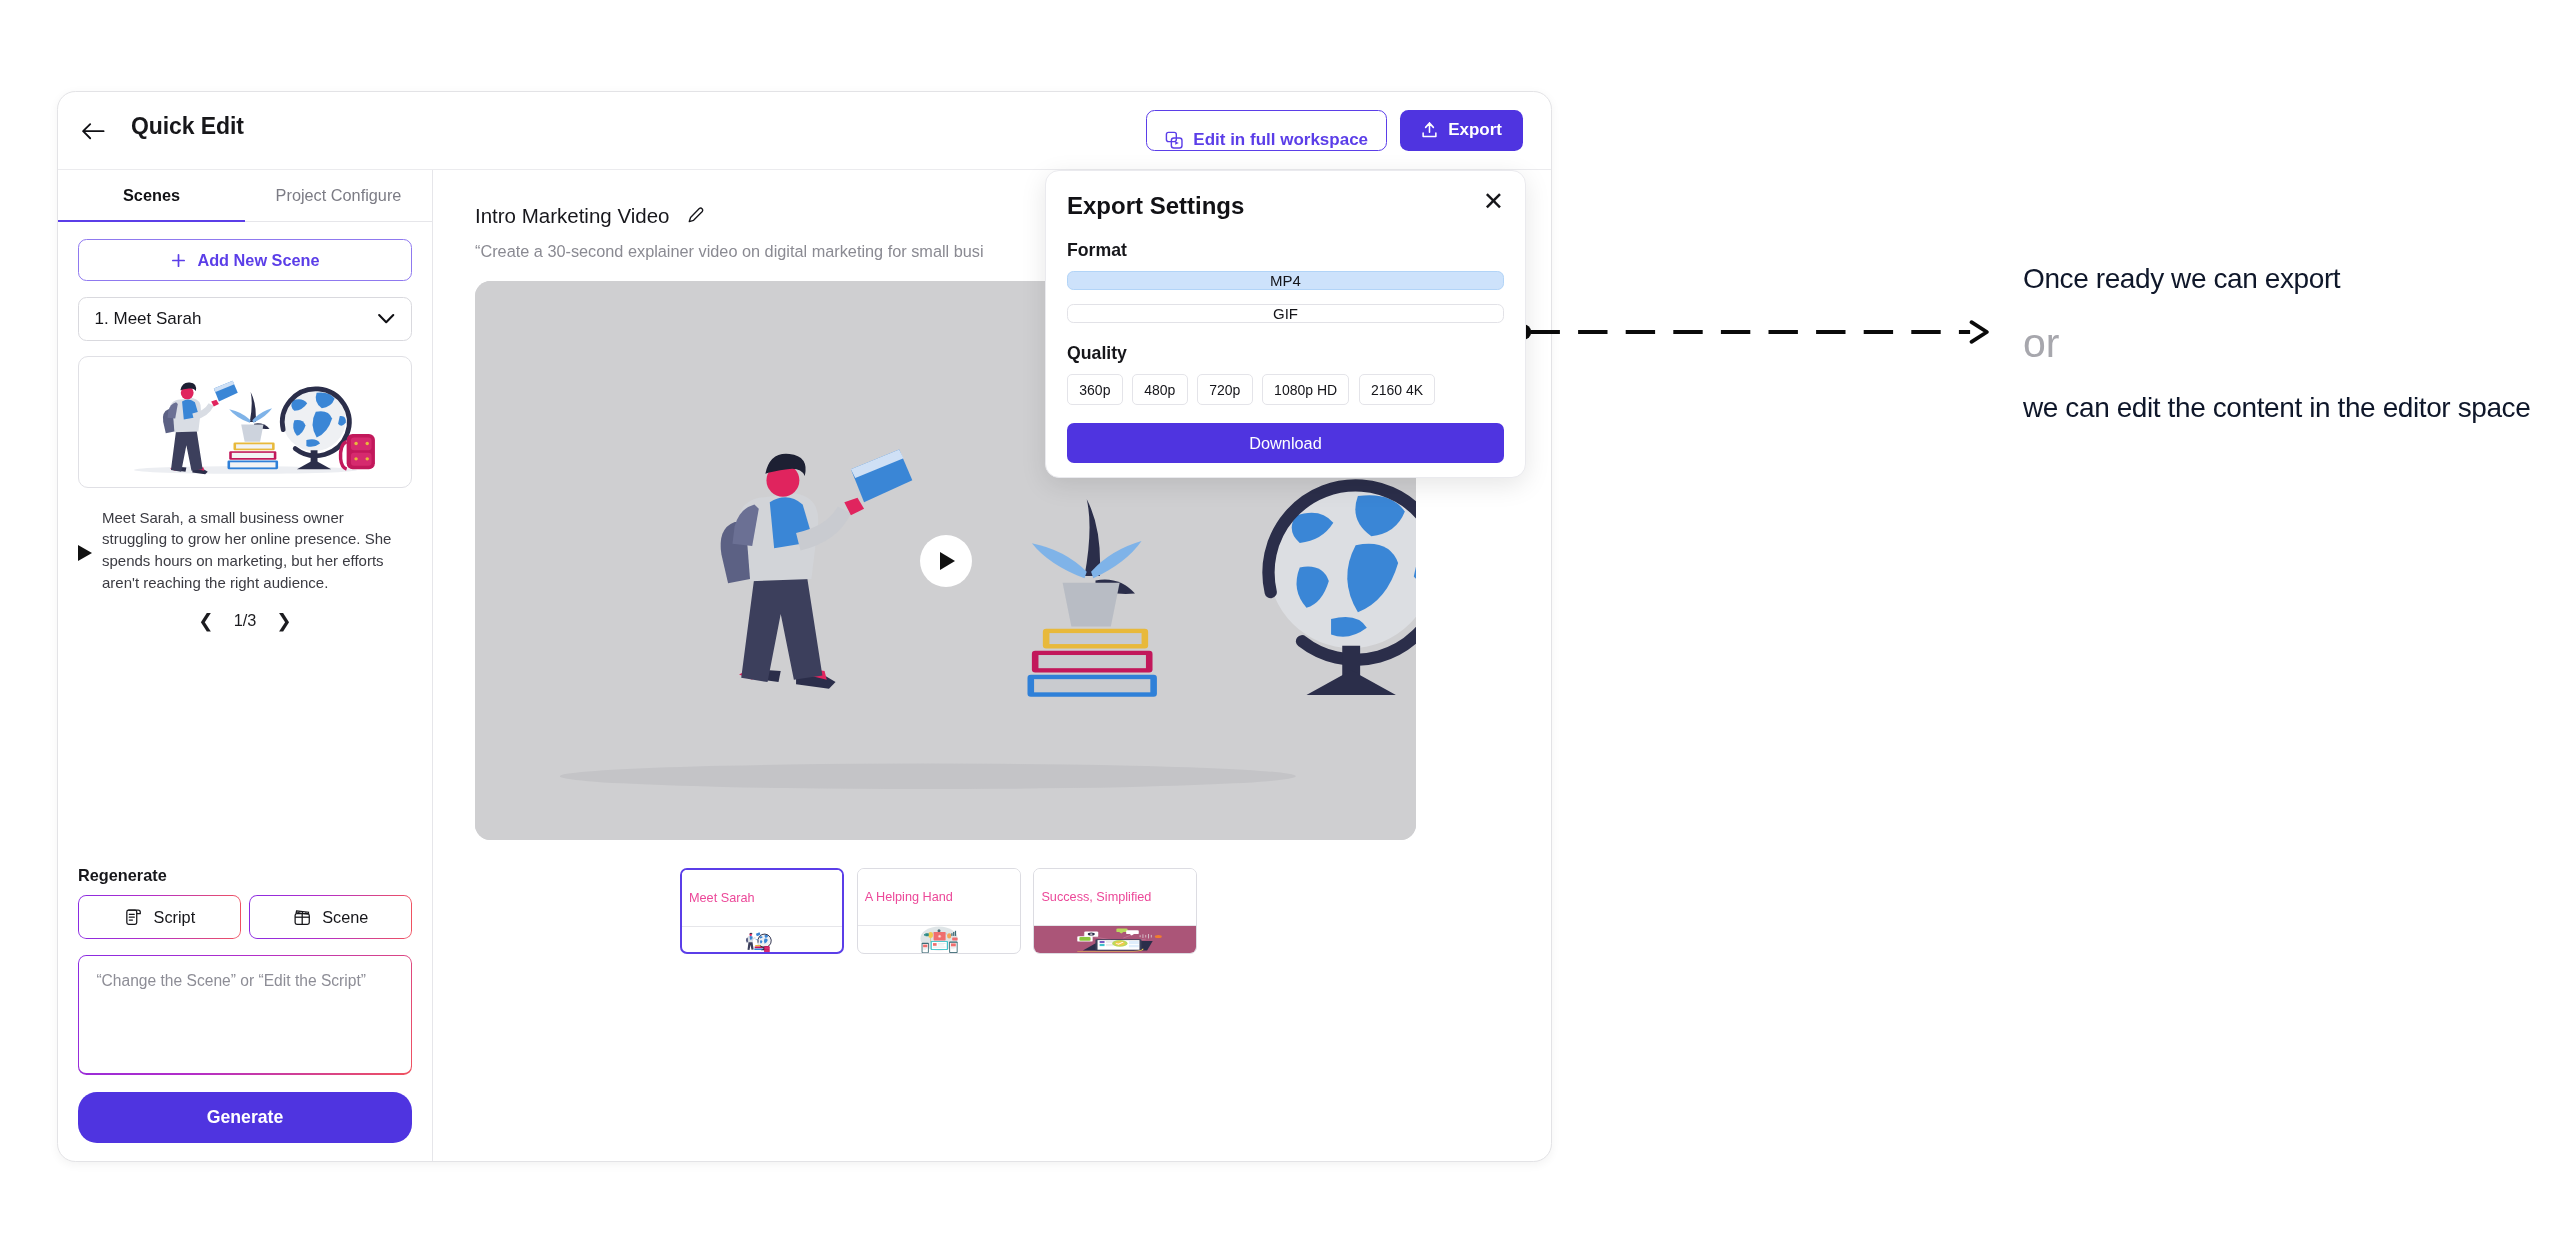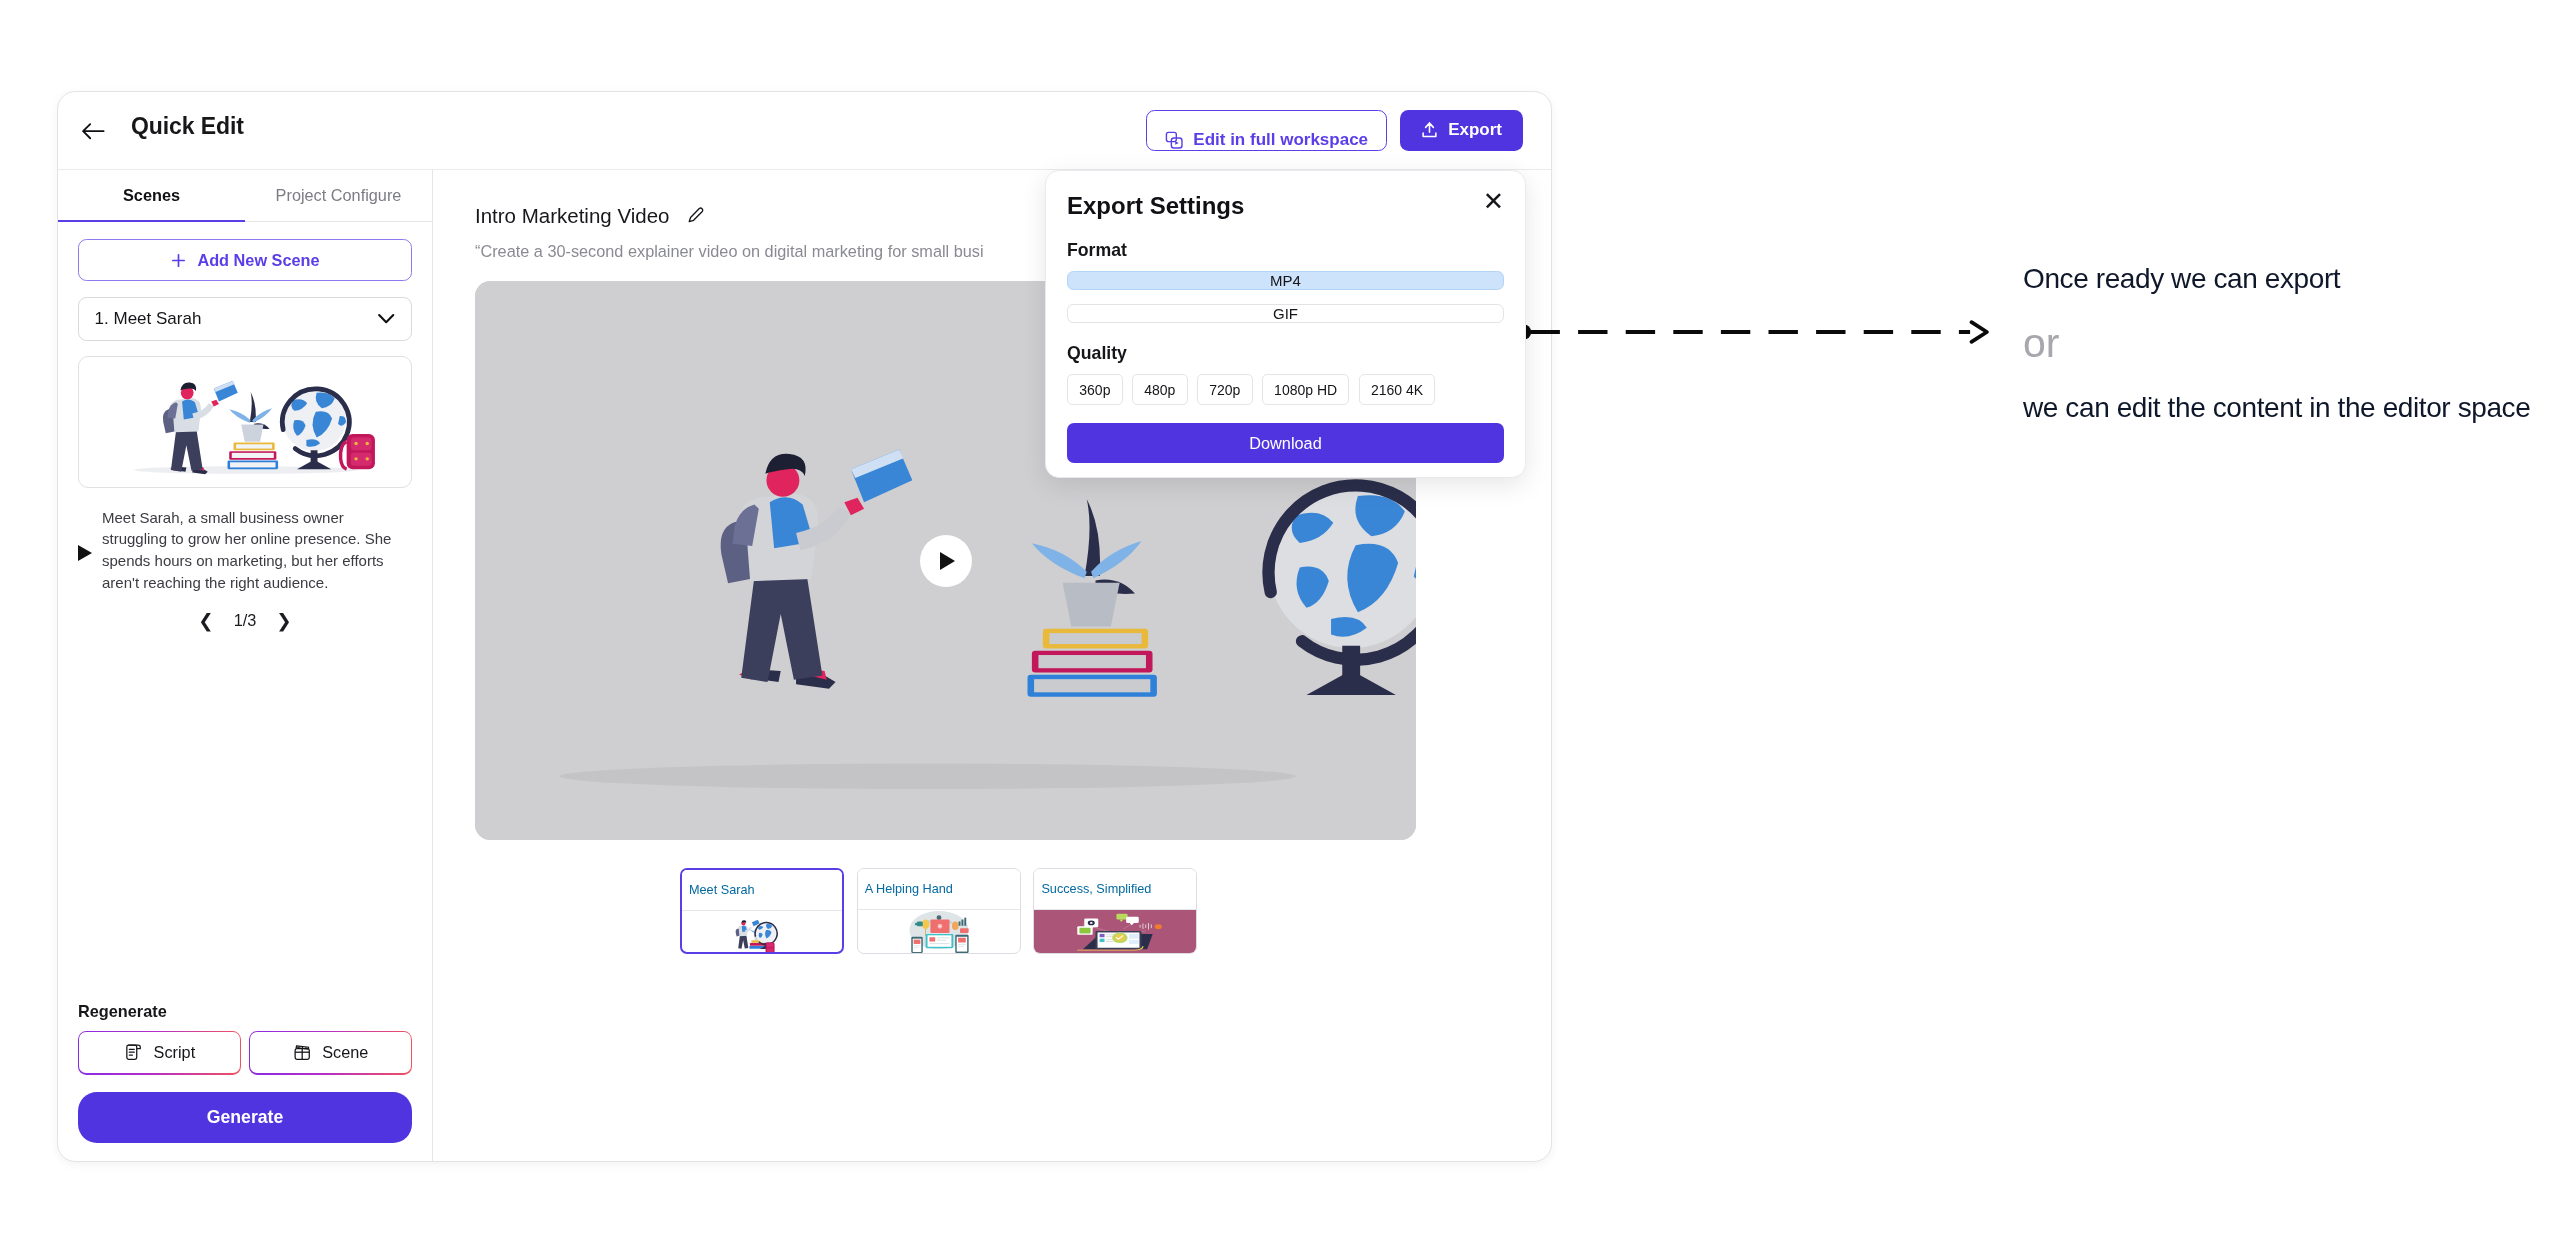--- a/index.html
+++ b/index.html
@@ -201,21 +201,21 @@
   }
   .strip-card {
     width: 164px; height: 86px;
     border: 1.4px solid #dcdce2; border-radius: 7px;
     background: #fff; overflow: hidden; cursor: pointer;
     box-sizing: border-box; display: flex; flex-direction: column;
   }
   .strip-card.sel { border: 2.1px solid #5b3ee8; }
   .strip-cap {
     height: 24px; display: flex; align-items: center;
-    padding: 8px 7px; font-size: 12.7px; color: #0369a1;
+    padding: 16px 7px; font-size: 12.7px; color: #ec4899;
     border-bottom: 0.7px solid #e6e6ea; background: #fff; flex: none;
   }
   .strip-body { flex: 1; overflow: hidden; position: relative; }
 
   
   .modal {
     position: absolute; left: 1045px; top: 170px;
     width: 481px; height: 308px;
     background: #fff; border: 1.4px solid #eaeaee;
     border-radius: 14px; box-shadow: 0 7px 25.5px rgba(0,0,0,0.10);
@@ -419,20 +419,23 @@
               <svg width="18.4" height="18.4" viewBox="0 0 26 26">
                 <rect x="3" y="8" width="20" height="15" rx="2.5" stroke="#16161a" stroke-width="1.8" fill="none"></rect>
                 <path d="M3 13 H23" stroke="#16161a" stroke-width="1.8"></path>
                 <path d="M13 8 V13 M13 13 V23" stroke="#16161a" stroke-width="1.8"></path>
                 <path d="M5 4 L22 6 L21.5 8.5 L4.5 6.5 Z" stroke="#16161a" stroke-width="1.6" fill="none"></path>
                 <path d="M9 4.6 L7.5 8 M14 5.2 L12.5 8.3 M18.5 5.8 L17 8.6" stroke="#16161a" stroke-width="1.4"></path>
               </svg>
               <span>Scene</span>
             </div>
           </div>
+        </div>
+        <div class="grad-area">
+          <div class="inner">“Change the Scene” or “Edit the Script”</div>
         </div>
         <button class="generate-btn">Generate</button>
       </div>
     </div>
 
     <div class="stage">
       <div class="vid-title-row">
         <div class="vid-title">Intro Marketing Video</div>
         <svg width="20" height="20" viewBox="0 0 28 28" style="cursor:pointer">
           <path d="M20 3.5 a3 3 0 0 1 4.2 4.2 L12 20 l-6 1.8 L7.8 16 Z" stroke="#17171c" stroke-width="1.9" fill="none" stroke-linejoin="round"></path>

